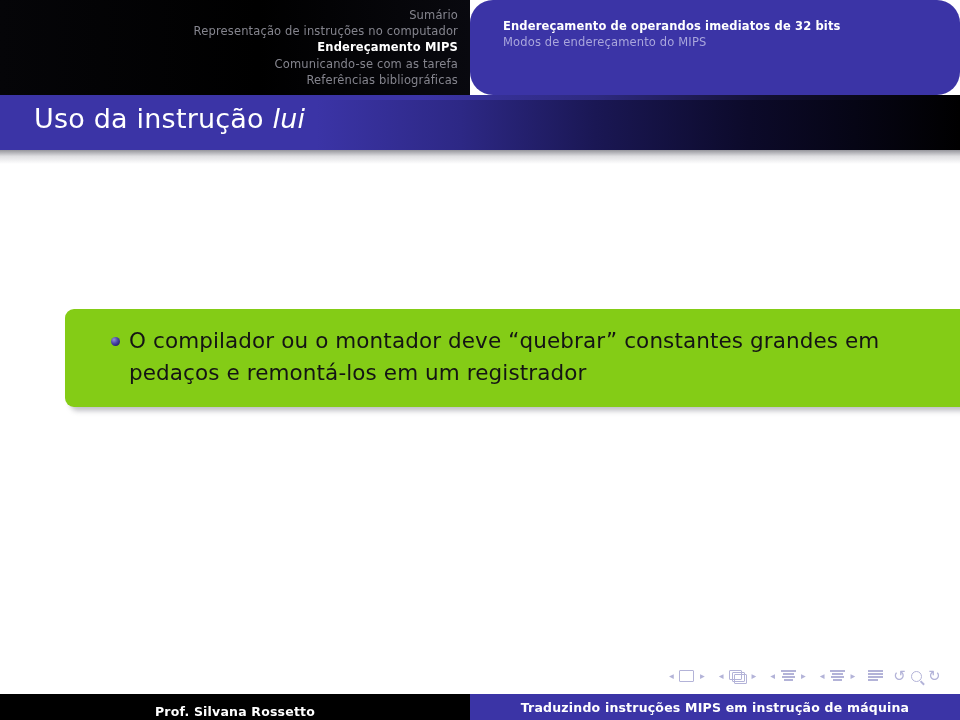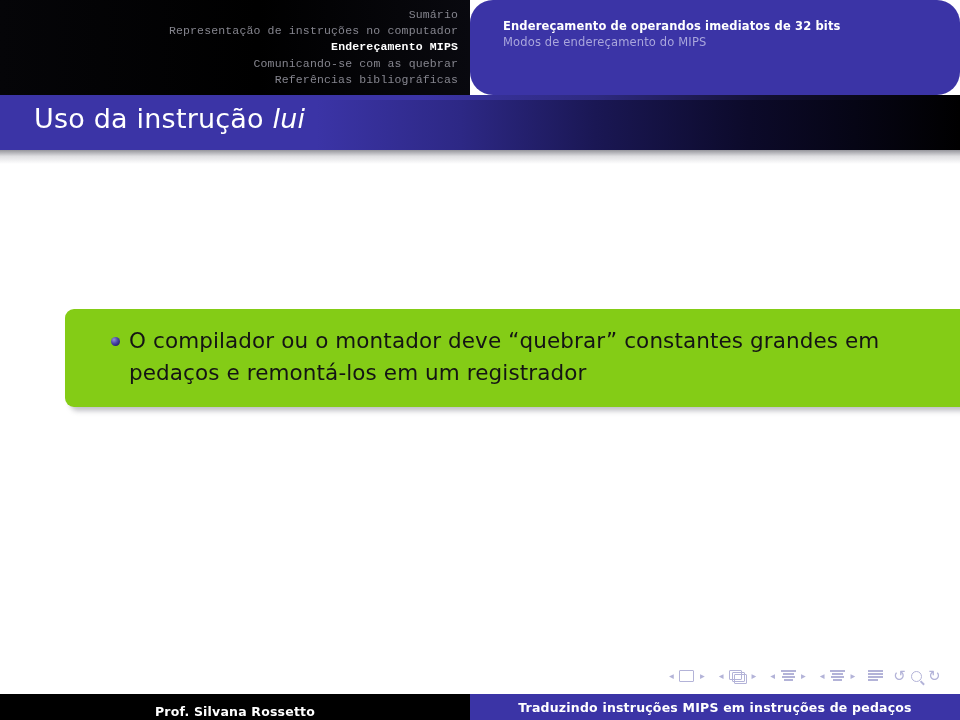--- a/index.html
+++ b/index.html
@@ -39,21 +39,21 @@
     padding: 18px 0 0 33px;
     box-sizing: border-box;
     border-radius: 23px;
   }
   .navline {
     font-size: 11.5px;
     line-height: 16.2px;
     letter-spacing: 0.15px;
     white-space: nowrap;
   }
-  #head-left .navline { color: #85858e; font-family: Liberation Mono, monospace; }
+  #head-left .navline { color: #85858e; }
   #head-left .navline.active { color: #ffffff; font-weight: bold; }
   #head-right .navline { color: #a9a6dc; }
   #head-right .navline.active { color: #ffffff; font-weight: bold; }
 
   
   #titlewrap {
     position: absolute; left: 0; top: 95px;
     width: 960px; height: 55px;
   }
   #titlestrip {
@@ -227,21 +227,21 @@
   }
 </style>
 </head>
 <body>
 
 <div id="headbar">
   <div id="head-left">
     <div class="navline">Sumário</div>
     <div class="navline">Representação de instruções no computador</div>
     <div class="navline active">Endereçamento MIPS</div>
-    <div class="navline">Comunicando-se com as quebrar</div>
+    <div class="navline">Comunicando-se com as tarefa</div>
     <div class="navline">Referências bibliográficas</div>
   </div>
   <div id="head-right">
     <div class="navline active">Endereçamento de operandos imediatos de 32 bits</div>
     <div class="navline">Modos de endereçamento do MIPS</div>
   </div>
 </div>
 
 <div id="titlewrap">
   <div id="titlestrip"></div>
@@ -316,15 +316,15 @@
     <span class="ic-glyph">↻</span>
   </div>
 
 </div>
 
 <div id="footer">
   <div id="foot-left">
     <span>Prof. Silvana Rossetto</span>
   </div>
   <div id="foot-right">
-    <span>Traduzindo instruções MIPS em instruções de pedaços</span>
+    <span>Traduzindo instruções MIPS em instrução de máquina</span>
   </div>
 </div>
 
 </body></html>

